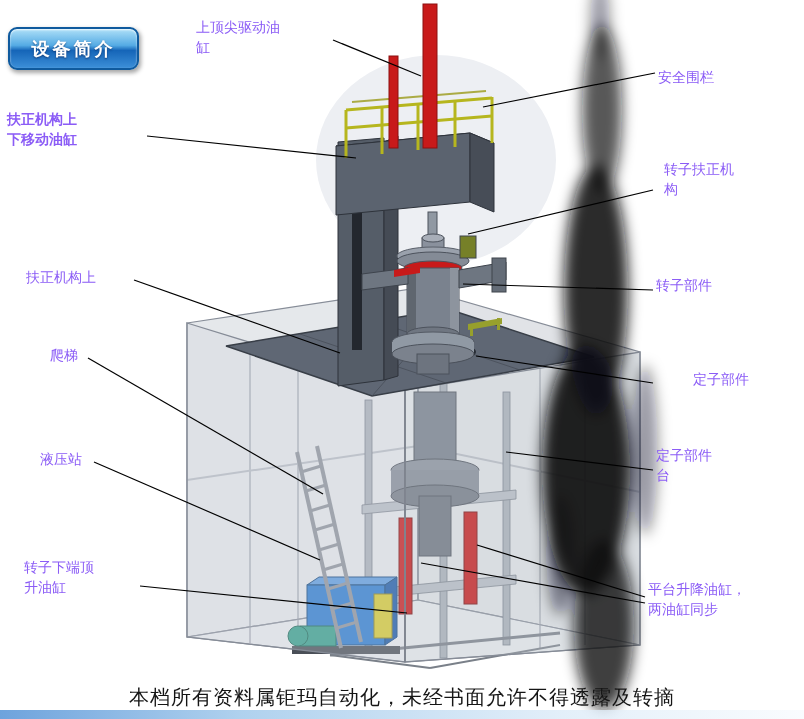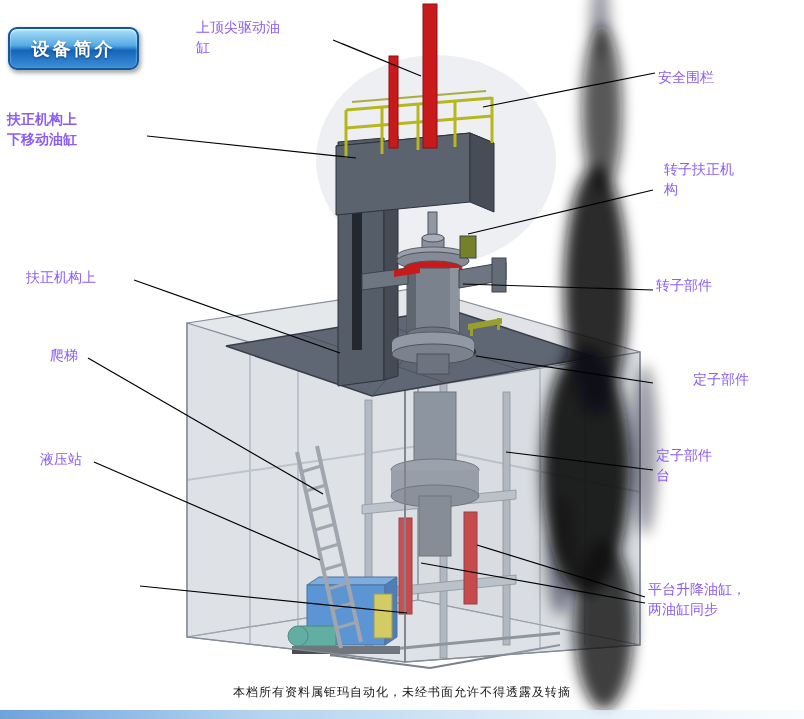--- a/index.html
+++ b/index.html
@@ -27,21 +27,21 @@
   .callout{
     position:absolute;
     color:#8b5cf6;
     font-size:14px;
     line-height:1.45;
     white-space:pre-line;
     font-weight:500;
   }
   .footer{
     position:absolute;left:0;right:0;top:684px;
-    text-align:center;color:#151515;font-size:12px;letter-spacing:1px;
+    text-align:center;color:#151515;font-size:20px;letter-spacing:1px;
   }
   .bottom-bar{
     position:absolute;left:0;bottom:0;width:804px;height:9px;
     background:linear-gradient(90deg,#4a8cd4 0%,#9cc6ea 30%,#dcebf8 70%,#f8fbfe 100%);
     opacity:.8;
   }
 </style>
 </head>
 <body>
 
@@ -232,20 +232,22 @@
 下移动油缸</div>
   <div class="callout" style="left:656px;top:160px;margin-left:8px;">转子扶正机
 构</div>
   <div class="callout" style="left:26px;top:268px;">扶正机构上</div>
   <div class="callout" style="left:656px;top:276px;">转子部件</div>
   <div class="callout" style="left:50px;top:346px;">爬梯</div>
   <div class="callout" style="left:693px;top:370px;font-family:Liberation Mono, monospace;">定子部件</div>
   <div class="callout" style="left:40px;top:450px;">液压站</div>
   <div class="callout" style="left:656px;top:446px;">定子部件
 台</div>
+  <div class="callout" style="left:24px;top:558px;">转子下端顶
+升油缸</div>
   <div class="callout" style="left:648px;top:580px;">平台升降油缸，
 两油缸同步</div>
 
   <div class="footer">本档所有资料属钜玛自动化，未经书面允许不得透露及转摘</div>
 
   <div class="bottom-bar"></div>
 
 </div>
 
 </body></html>

